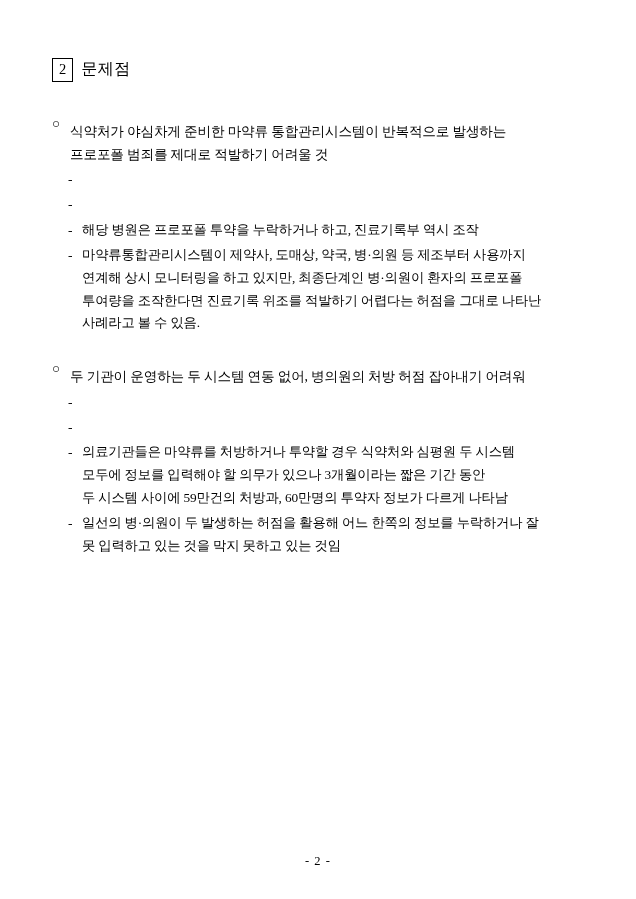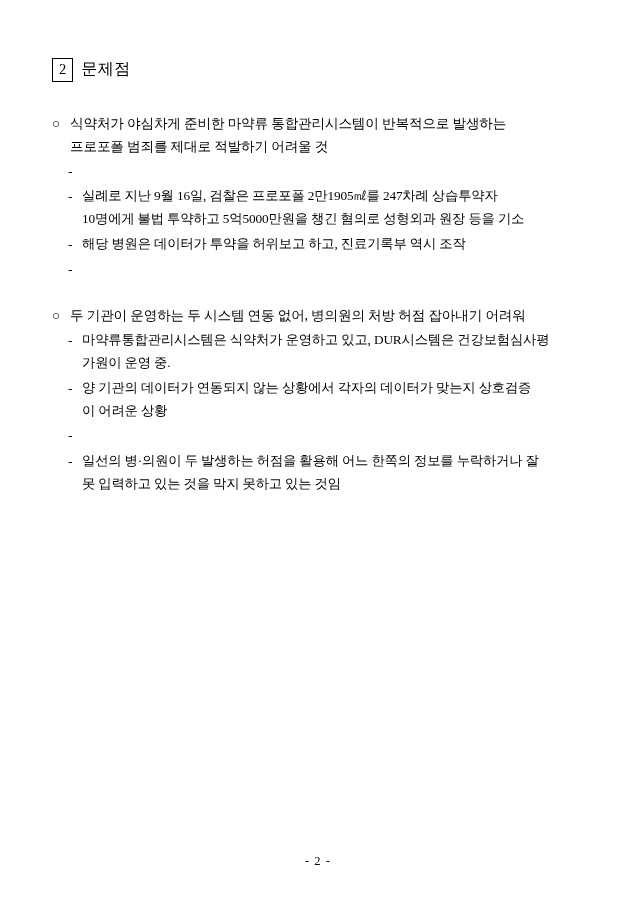--- a/index.html
+++ b/index.html
@@ -64,20 +64,21 @@
     padding-left: 4px;
   }
   .body-text {
     font-size: 13.3px;
     line-height: 1.72;
     letter-spacing: -0.15px;
     white-space: pre-wrap;
   }
   .lvl1 > .body-text {
     font-size: 13.6px;
+    margin-top: 8px;
   }
   .lvl2 {
     padding-left: 12px;
   }
   .sub-group {
     margin-top: 2px;
   }
   
   .footer {
     position: absolute;
@@ -104,51 +105,52 @@
       <span class="mark">○</span>
       <span class="body-text">식약처가 야심차게 준비한 마약류 통합관리시스템이 반복적으로 발생하는
 프로포폴 범죄를 제대로 적발하기 어려울 것</span>
     </div>
     <div class="sub-group">
       <div class="bullet-row lvl2">
         <span class="mark dash">-</span>
       </div>
       <div class="bullet-row lvl2">
         <span class="mark dash">-</span>
-        <span class="body-text">실례로 지난 9월 16일, 검찰은 프로포폴 2만1905㎖를 247차례 상습투약자
-10명에게 불법 투약하고 5억5000만원을 챙긴 혐의로 성형외과 원장 등을 기소</span>
       </div>
       <div class="bullet-row lvl2">
         <span class="mark dash">-</span>
-        <span class="body-text">해당 병원은 데이터가 투약을 허위보고 하고, 진료기록부 역시 조작</span>
+        <span class="body-text">해당 병원은 프로포폴 투약을 누락하거나 하고, 진료기록부 역시 조작</span>
       </div>
       <div class="bullet-row lvl2">
         <span class="mark dash">-</span>
+        <span class="body-text">마약류통합관리시스템이 제약사, 도매상, 약국, 병·의원 등 제조부터 사용까지
+연계해 상시 모니터링을 하고 있지만, 최종단계인 병·의원이 환자의 프로포폴
+투여량을 조작한다면 진료기록 위조를 적발하기 어렵다는 허점을 그대로 나타난
+사례라고 볼 수 있음.</span>
       </div>
     </div>
   </div>
 
   <div class="block">
     <div class="bullet-row lvl1">
       <span class="mark">○</span>
       <span class="body-text">두 기관이 운영하는 두 시스템 연동 없어, 병의원의 처방 허점 잡아내기 어려워</span>
     </div>
     <div class="sub-group">
       <div class="bullet-row lvl2">
         <span class="mark dash">-</span>
-        <span class="body-text">마약류통합관리시스템은 식약처가 운영하고 있고, DUR시스템은 건강보험심사평
-가원이 운영 중.</span>
       </div>
       <div class="bullet-row lvl2">
         <span class="mark dash">-</span>
-        <span class="body-text">양 기관의 데이터가 연동되지 않는 상황에서 각자의 데이터가 맞는지 상호검증
-이 어려운 상황</span>
       </div>
       <div class="bullet-row lvl2">
         <span class="mark dash">-</span>
+        <span class="body-text">의료기관들은 마약류를 처방하거나 투약할 경우 식약처와 심평원 두 시스템
+모두에 정보를 입력해야 할 의무가 있으나 3개월이라는 짧은 기간 동안
+두 시스템 사이에 59만건의 처방과, 60만명의 투약자 정보가 다르게 나타남</span>
       </div>
       <div class="bullet-row lvl2">
         <span class="mark dash">-</span>
         <span class="body-text">일선의 병·의원이 두 발생하는 허점을 활용해 어느 한쪽의 정보를 누락하거나 잘
 못 입력하고 있는 것을 막지 못하고 있는 것임</span>
       </div>
     </div>
   </div>
 
   <div class="footer">- 2 -</div>

